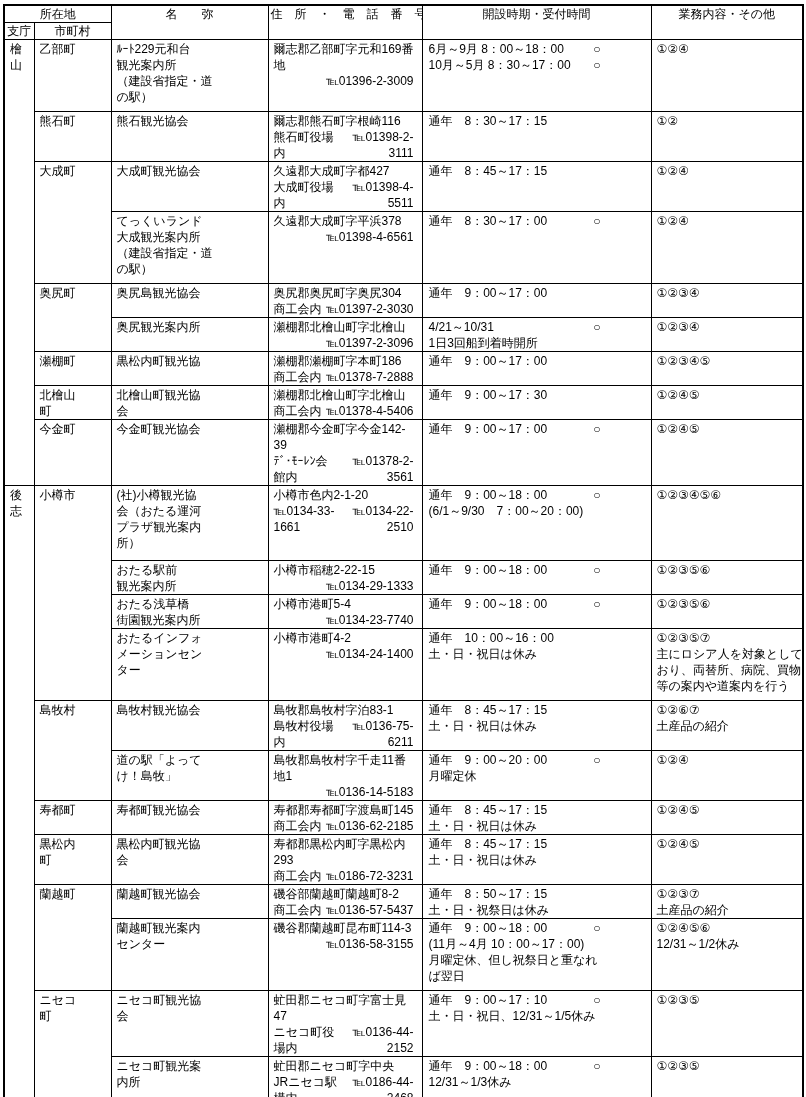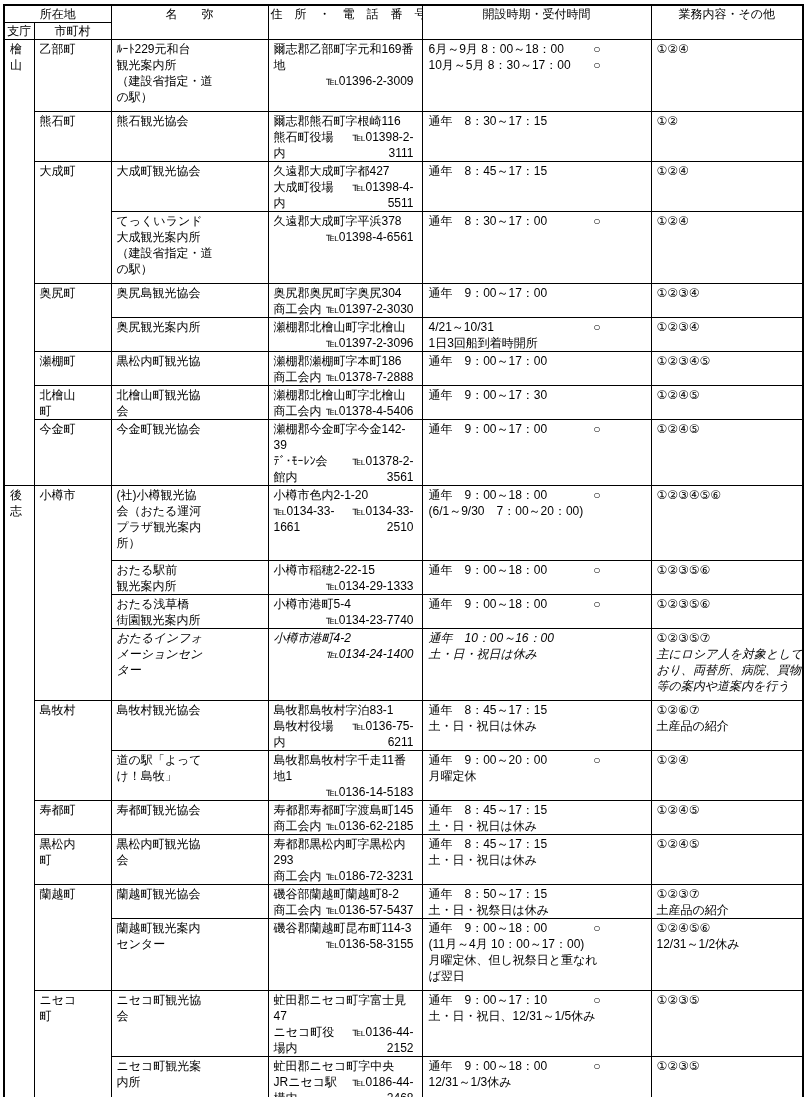--- a/index.html
+++ b/index.html
@@ -162,21 +162,21 @@
             </div></td>
           <td><div class="svc-line">①②④⑤</div></td>
         </tr>
         <tr style="height: 75px;">
           <td rowspan="16">後志</td>
           <td rowspan="4">小樽市</td>
           <td>(社)小樽観光協
 会（おたる運河
 プラザ観光案内
 所）</td>
-          <td><div>小樽市色内2-1-20</div><div class="addr2"><span>℡0134-33-1661</span><span class="tel">℡0134-33-2510</span></div></td>
+          <td><div>小樽市色内2-1-20</div><div class="addr2"><span>℡0134-33-1661</span><span class="tel">℡0134-22-2510</span></div></td>
           <td class="cell-hours"><div class="hline">
               <span>通年　9：00～18：00</span>
               <span class="maru">○</span>
             </div><div class="hline">
               <span>(6/1～9/30　7：00～20：00)</span>
             </div></td>
           <td><div class="svc-line">①②③④⑤⑥</div></td>
         </tr>
         <tr style="height: 33px; margin-top: 44px;">
           <td>おたる駅前
@@ -191,21 +191,21 @@
         <tr style="height: 33px;">
           <td>おたる浅草橋
 街園観光案内所</td>
           <td><div>小樽市港町5-4</div><div class="addr2"><span></span><span class="tel">℡0134-23-7740</span></div></td>
           <td class="cell-hours"><div class="hline">
               <span>通年　9：00～18：00</span>
               <span class="maru">○</span>
             </div></td>
           <td><div class="svc-line">①②③⑤⑥</div></td>
         </tr>
-        <tr style="height: 72px; font-style: italic;">
+        <tr style="height: 72px;">
           <td>おたるインフォ
 メーションセン
 ター</td>
           <td><div>小樽市港町4-2</div><div class="addr2"><span></span><span class="tel">℡0134-24-1400</span></div></td>
           <td class="cell-hours"><div class="hline">
               <span>通年　10：00～16：00</span>
             </div><div class="hline">
               <span>土・日・祝日は休み</span>
             </div></td>
           <td><div class="svc-line">①②③⑤⑦</div><div class="svc-line">主にロシア人を対象として</div><div class="svc-line">おり、両替所、病院、買物</div><div class="svc-line">等の案内や道案内を行う</div></td>

